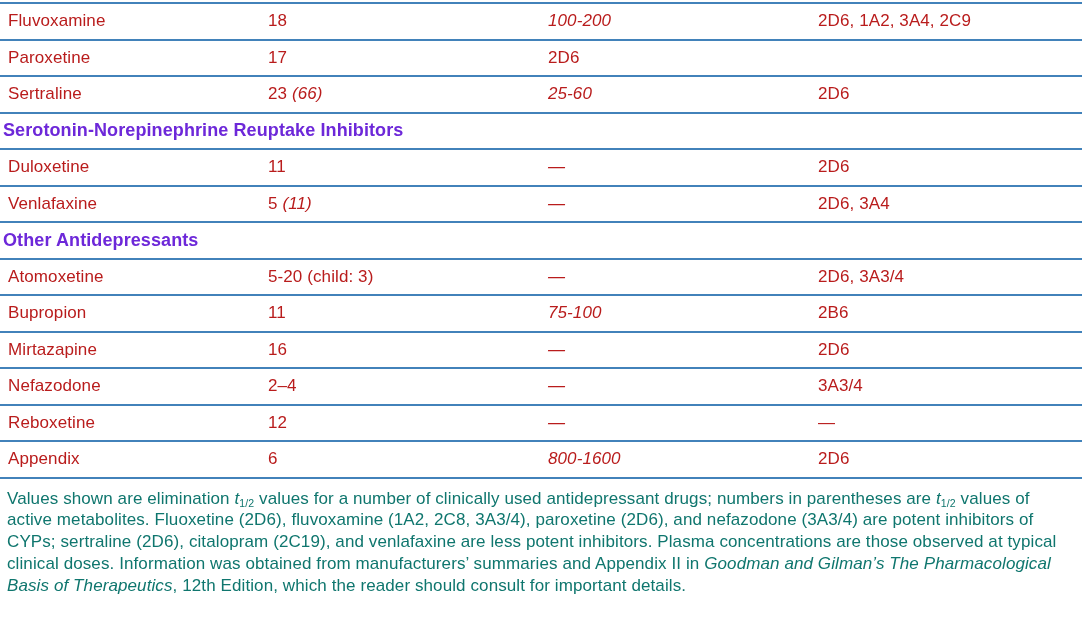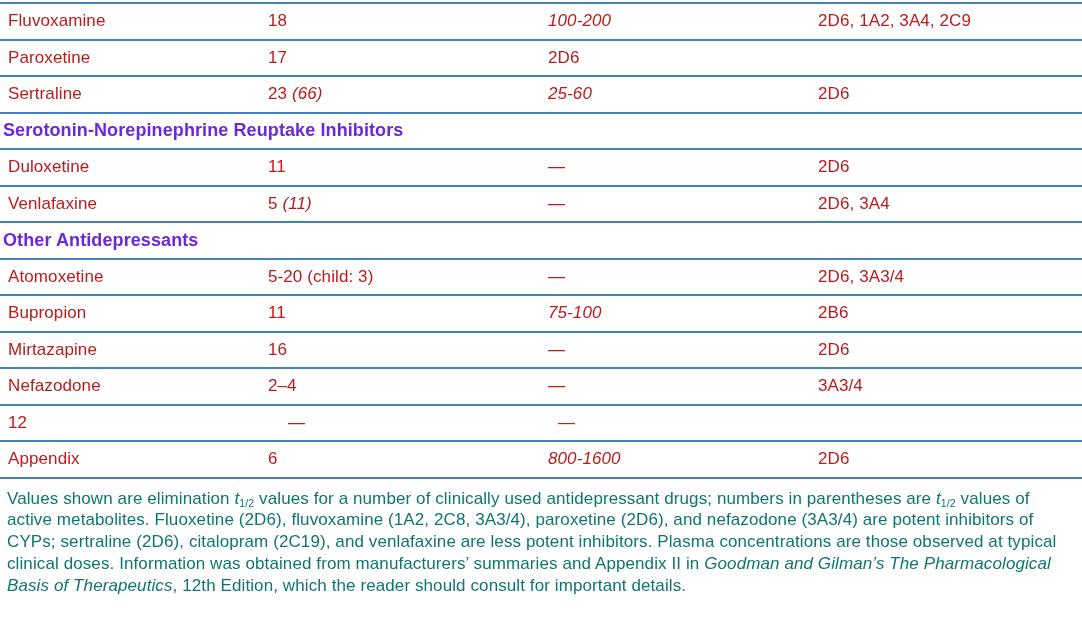--- a/index.html
+++ b/index.html
@@ -122,20 +122,21 @@
         <div class="cell c3">—</div>
         <div class="cell c4">2D6</div>
       </div>
       <div class="row">
         <div class="cell c1">Nefazodone</div>
         <div class="cell c2"><span>2–4</span></div>
         <div class="cell c3">—</div>
         <div class="cell c4">3A3/4</div>
       </div>
       <div class="row">
+        <div class="cell c1">Reboxetine</div>
         <div class="cell c2"><span>12</span></div>
         <div class="cell c3">—</div>
         <div class="cell c4">—</div>
       </div>
       <div class="row">
         <div class="cell c1">Appendix</div>
         <div class="cell c2"><span>6</span></div>
         <div class="cell c3">800-1600</div>
         <div class="cell c4">2D6</div>
       </div>

